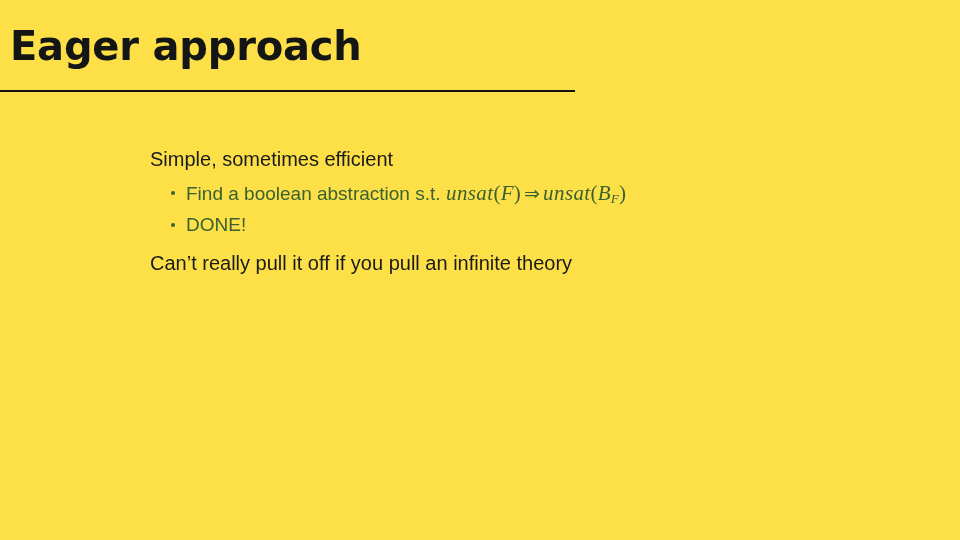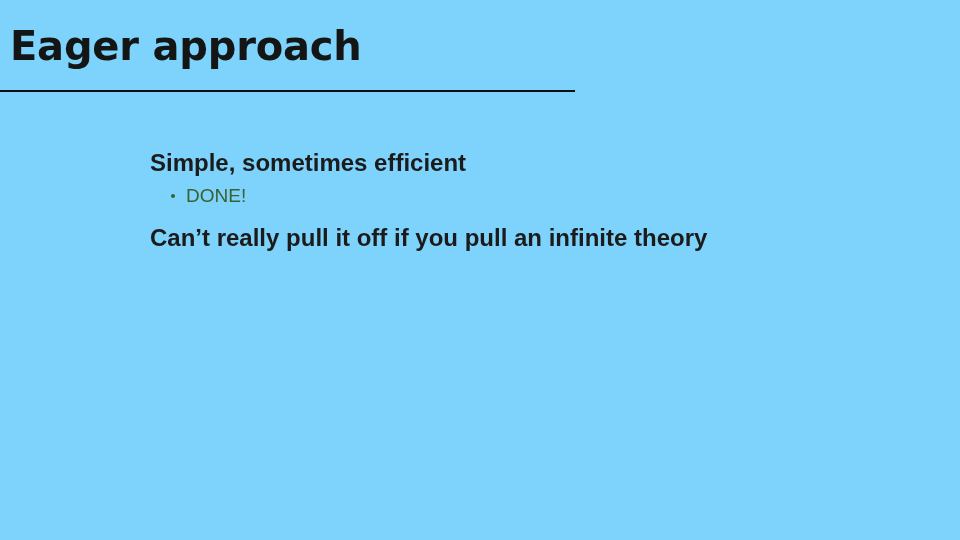--- a/index.html
+++ b/index.html
@@ -13,21 +13,21 @@
     height: 540px;
     overflow: hidden;
     font-family: "Liberation Sans", sans-serif;
     -webkit-font-smoothing: antialiased;
   }
 
   .slide {
     position: relative;
     width: 960px;
     height: 540px;
-    background: #7dd3fc;
+    background: #fde047;
   }
 
   
   .title-block {
     position: absolute;
     left: 10px;
     top: 24px;
     width: 700px;
   }
   .slide-title {
@@ -51,22 +51,22 @@
   
   .body-block {
     position: absolute;
     left: 150px;
     top: 146px;
     width: 760px;
   }
 
   .lvl1 {
     font-family: "Liberation Sans", sans-serif;
-    font-size: 24px;
-    font-weight: 700;
+    font-size: 20px;
+    font-weight: 400;
     color: #1b1b1b;
     line-height: 1.38;
     white-space: nowrap;
   }
   .lvl1.spaced-top {
     margin-top: 9px;
   }
 
   .bullet-list {
     list-style: none;
@@ -128,20 +128,23 @@
     <div class="slide-title">Eager approach</div>
   </div>
   <div class="title-rule"></div>
 
   <div class="body-block">
 
     <div class="lvl1">Simple, sometimes efficient</div>
 
     <ul class="bullet-list">
 
+      <li class="bullet-item">
+        <span class="bullet-dot"></span><span>Find a boolean abstraction s.t.</span><span class="math"> <span class="math-sp">unsat</span><span class="paren">(</span><span>F</span><span class="paren">)</span><span class="op">⇒</span><span class="math-sp">unsat</span><span class="paren">(</span><span>B</span><sub>F</sub><span class="paren">)</span></span>
+      </li>
 
 
       <li class="bullet-item">
         <span class="bullet-dot"></span><span>DONE!</span>
       </li>
 
     </ul>
 
     <div class="lvl1 spaced-top">Can’t really pull it off if you pull an infinite theory</div>
 

